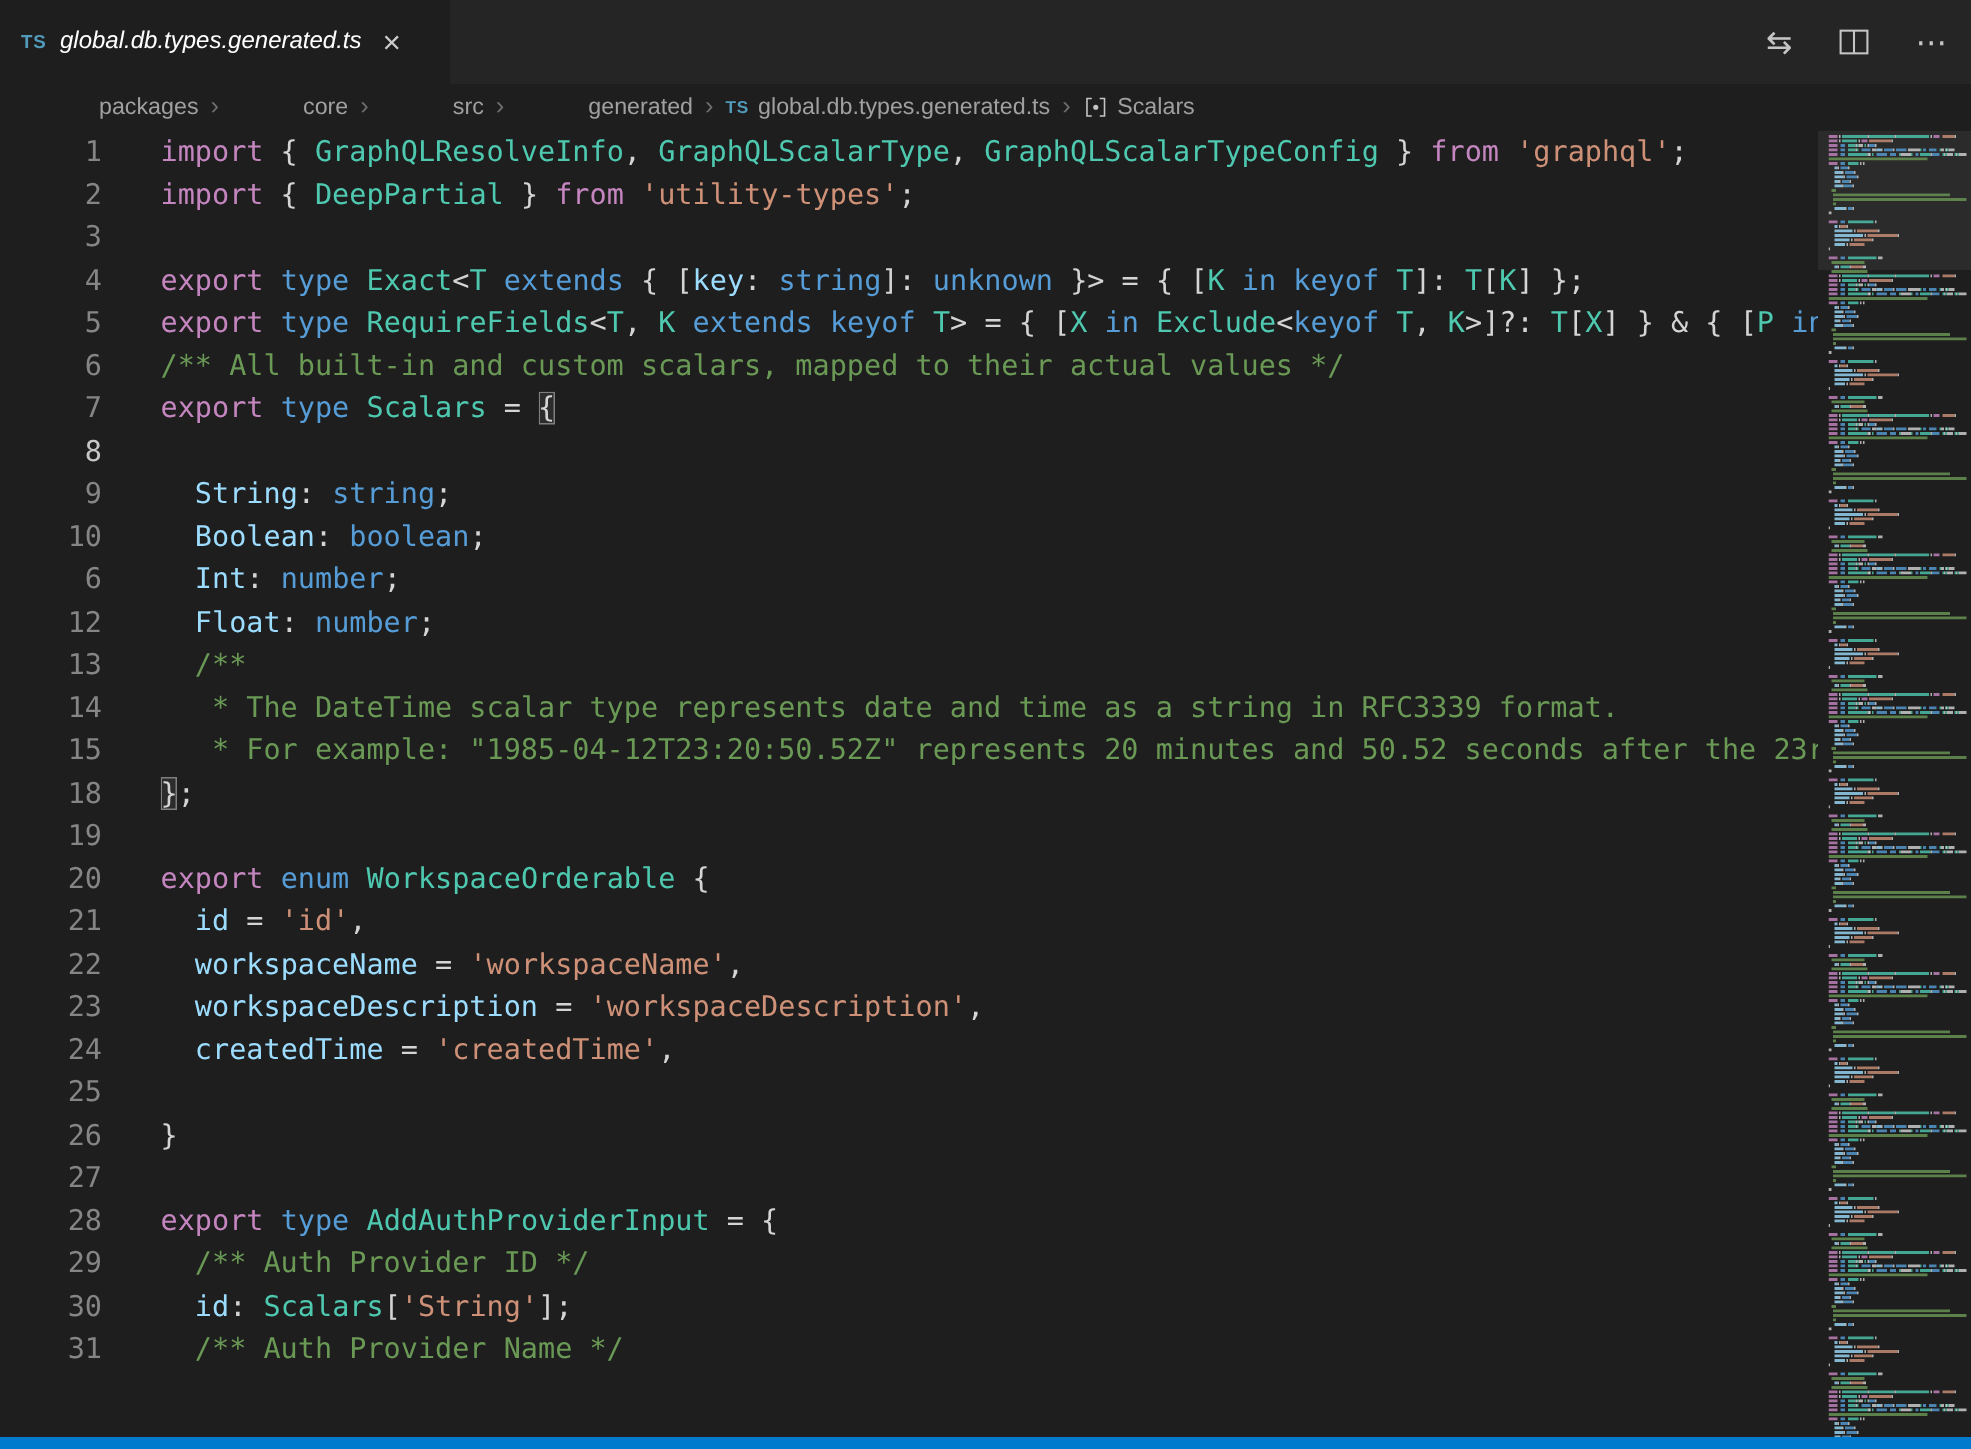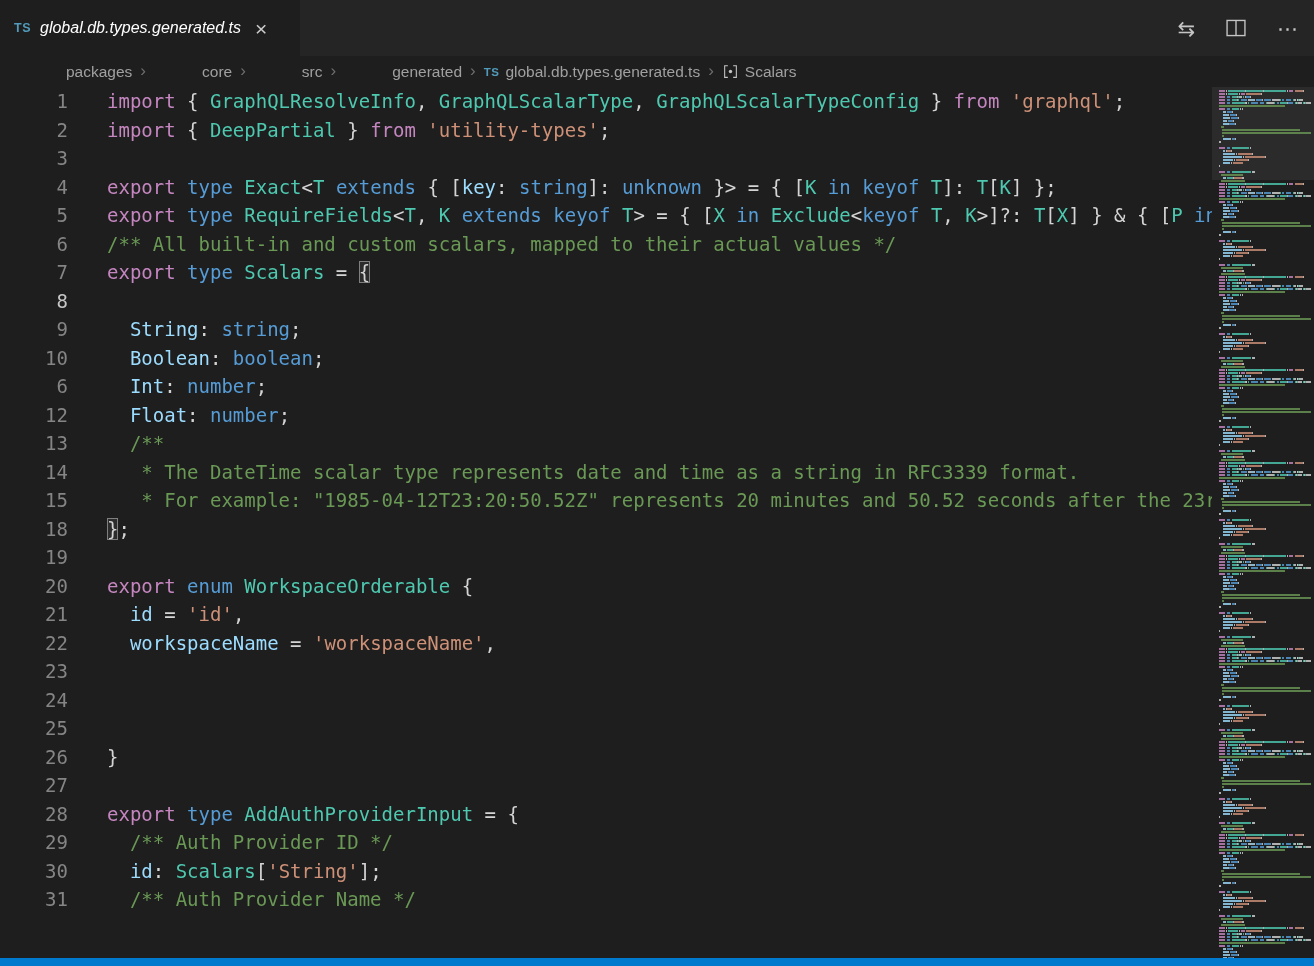--- a/index.html
+++ b/index.html
@@ -191,23 +191,25 @@
       <div class="line">
         <span class="ln">21</span>
         <span class="lc"><span class="p">  </span><span class="pr">id</span><span class="p"> = </span><span class="str">'id'</span><span class="p">,</span></span>
       </div>
       <div class="line">
         <span class="ln">22</span>
         <span class="lc"><span class="p">  </span><span class="pr">workspaceName</span><span class="p"> = </span><span class="str">'workspaceName'</span><span class="p">,</span></span>
       </div>
       <div class="line">
         <span class="ln">23</span>
+        <span class="lc"><span class="p">  </span><span class="pr">workspaceDescription</span><span class="p"> = </span><span class="str">'workspaceDescription'</span><span class="p">,</span></span>
       </div>
       <div class="line">
         <span class="ln">24</span>
+        <span class="lc"><span class="p">  </span><span class="pr">createdTime</span><span class="p"> = </span><span class="str">'createdTime'</span><span class="p">,</span></span>
       </div>
       <div class="line">
         <span class="ln">25</span>
       </div>
       <div class="line">
         <span class="ln">26</span>
         <span class="lc"><span class="p">}</span></span>
       </div>
       <div class="line">
         <span class="ln">27</span>

